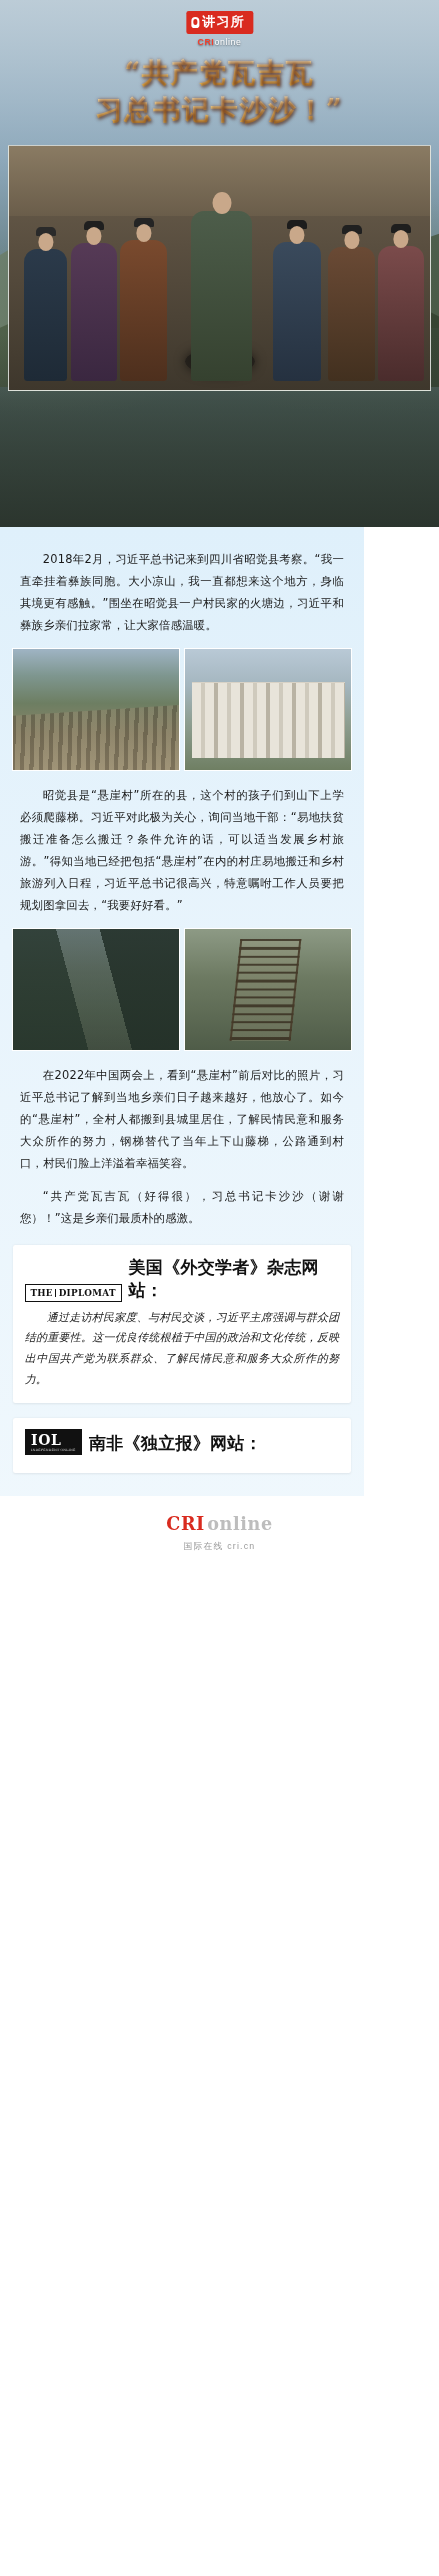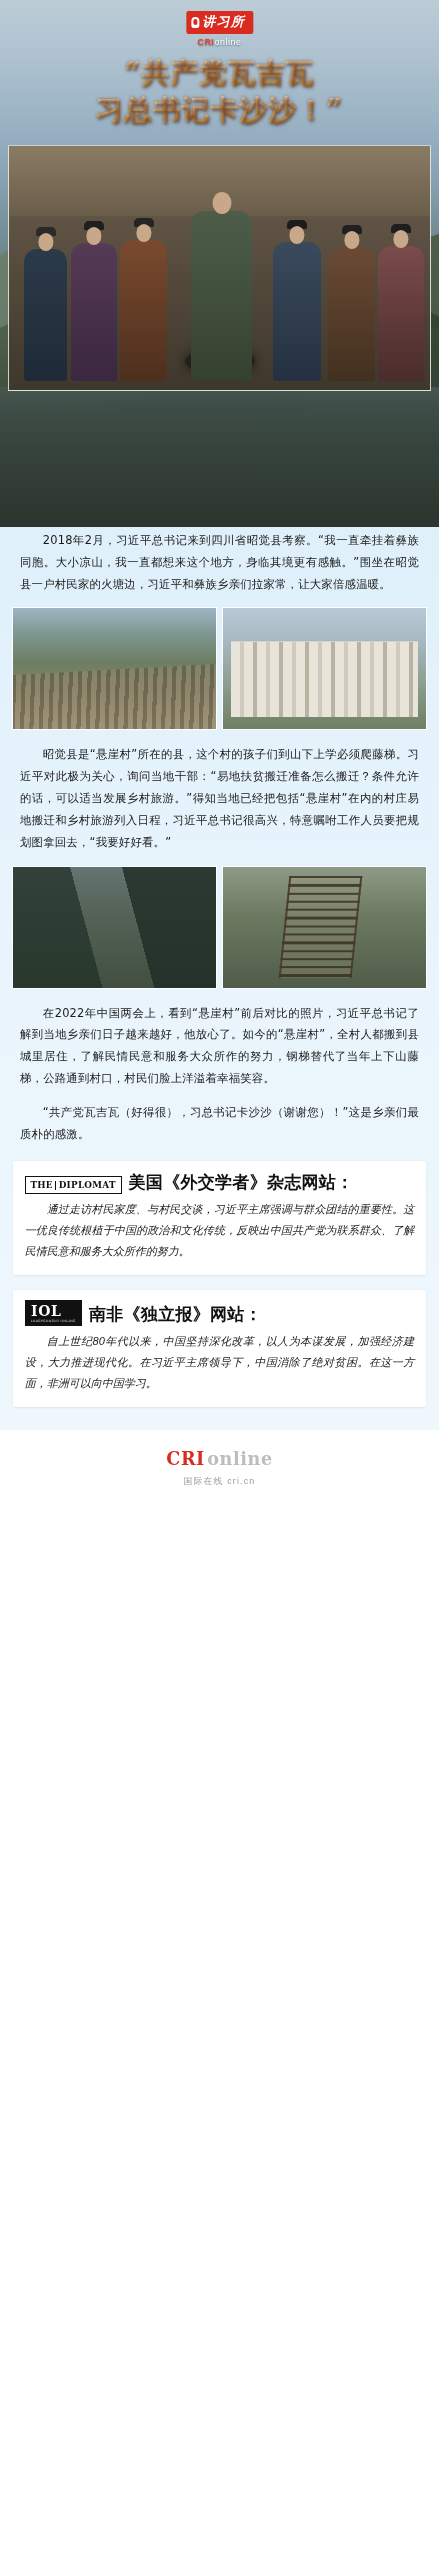--- a/index.html
+++ b/index.html
@@ -61,21 +61,20 @@
     display: inline-flex;
     align-items: center;
     gap: 3px;
     background: #d92b1f;
     color: #fff;
     padding: 2.9px 8.2px 2.9px 5.9px;
     border-radius: 2.3px;
     font-size: 13px;
     font-weight: bold;
     letter-spacing: 1.2px;
-    font-style: italic;
   }
   .cri-badge .mic {
     display: inline-block;
     width: 7.6px; height: 11.7px;
     background: #fff;
     border-radius: 4.1px 4.1px 2.9px 2.9px;
     position: relative;
   }
   .cri-badge .mic:after {
     content: "";
@@ -159,23 +158,23 @@
     background: #c9a88a;
   }
   .fig .hat {
     position: absolute; left: 50%; top: -22px; transform: translateX(-50%);
     width: 20px; height: 9.4px; border-radius: 4.7px 4.7px 1.2px 1.2px;
   }
 
   
   .body-wrap {
     position: relative;
-    width: 439px;
+    width: 364px;
     background: linear-gradient(180deg,#dff0fb 0%, #e8f4fc 40%, #f0f8fd 100%);
-    padding: 3px 0 0;
+    padding: 22px 0 0;
   }
   .para {
     font-family: "DejaVu Sans", "Liberation Sans", sans-serif;
     font-size: 11.4px;
     line-height: 1.92;
     color: #1a1a1a;
     text-align: justify;
     margin: 0 20px 11.7px;
     text-indent: 2em;
     letter-spacing: 0.2px;
@@ -416,21 +415,20 @@
     </div>
 
     <div class="card">
       <div class="card-head">
         <div class="logo-iol">
           <span>IOL</span>
           <span class="tiny">INDEPENDENT ONLINE</span>
         </div>
         <div class="card-title">南非《独立报》网站：</div>
       </div>
-      <div class="card-body">自上世纪80年代以来，中国坚持深化改革，以人为本谋发展，加强经济建设，大力推进现代化。在习近平主席领导下，中国消除了绝对贫困。在这一方面，非洲可以向中国学习。</div>
     </div>
 
     <div class="footer">
       <div class="footer-logo">
         <span class="red">CRI</span>
           <span>online</span>
       </div>
       <div class="footer-sub">国际在线 cri.cn</div>
     </div>
 

